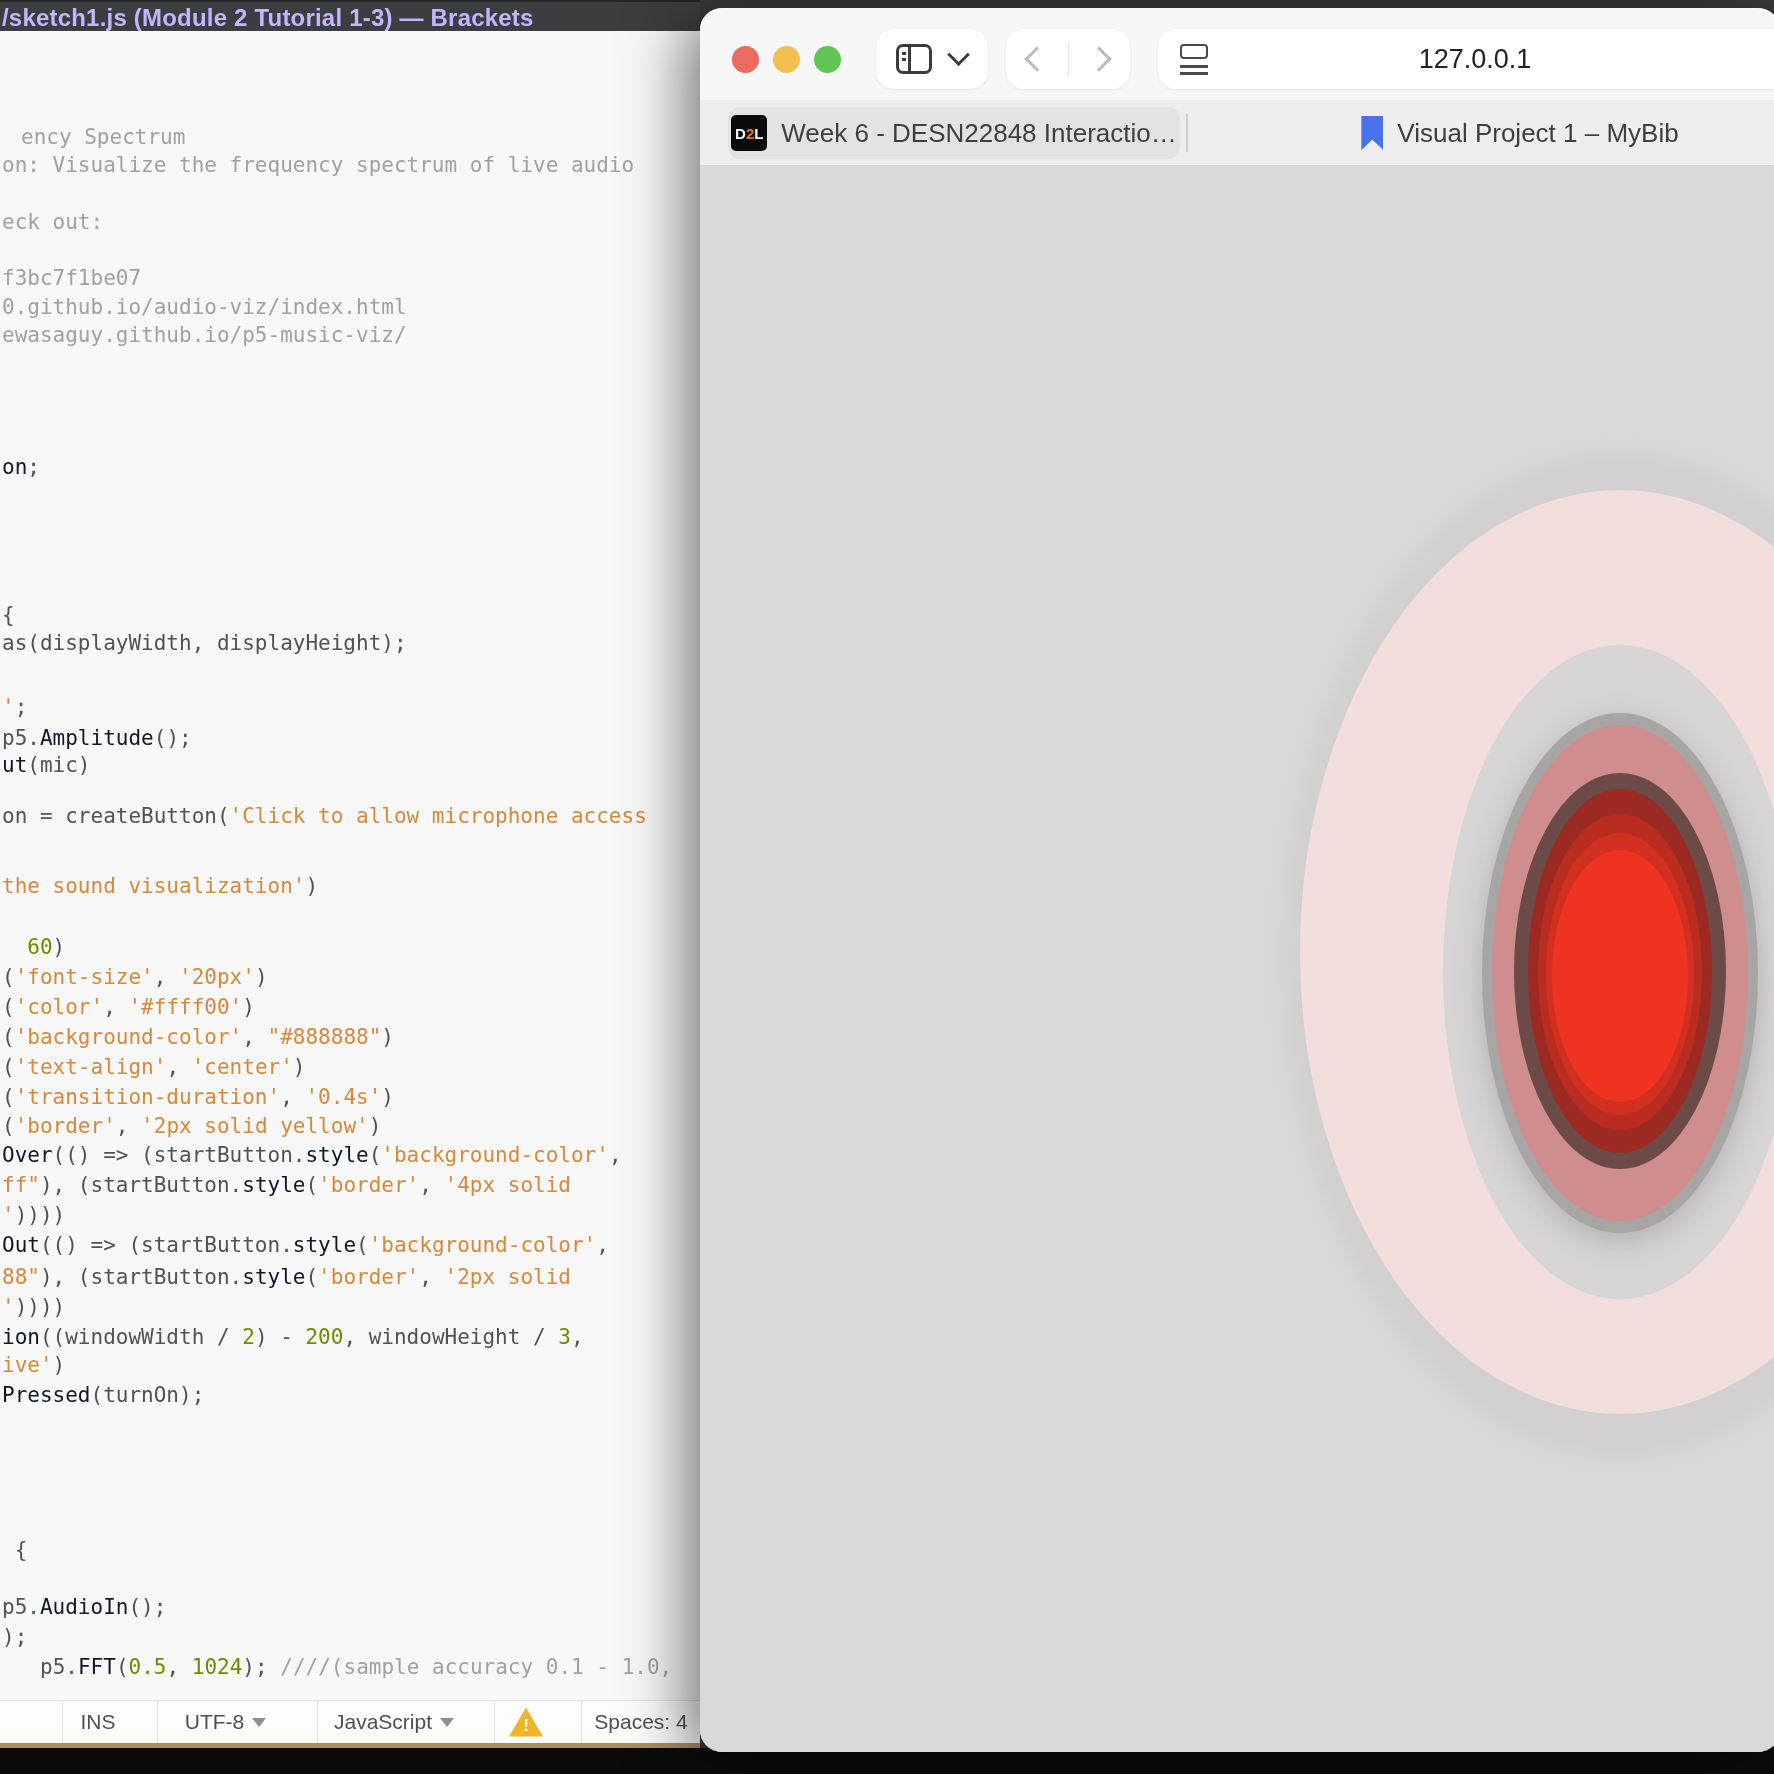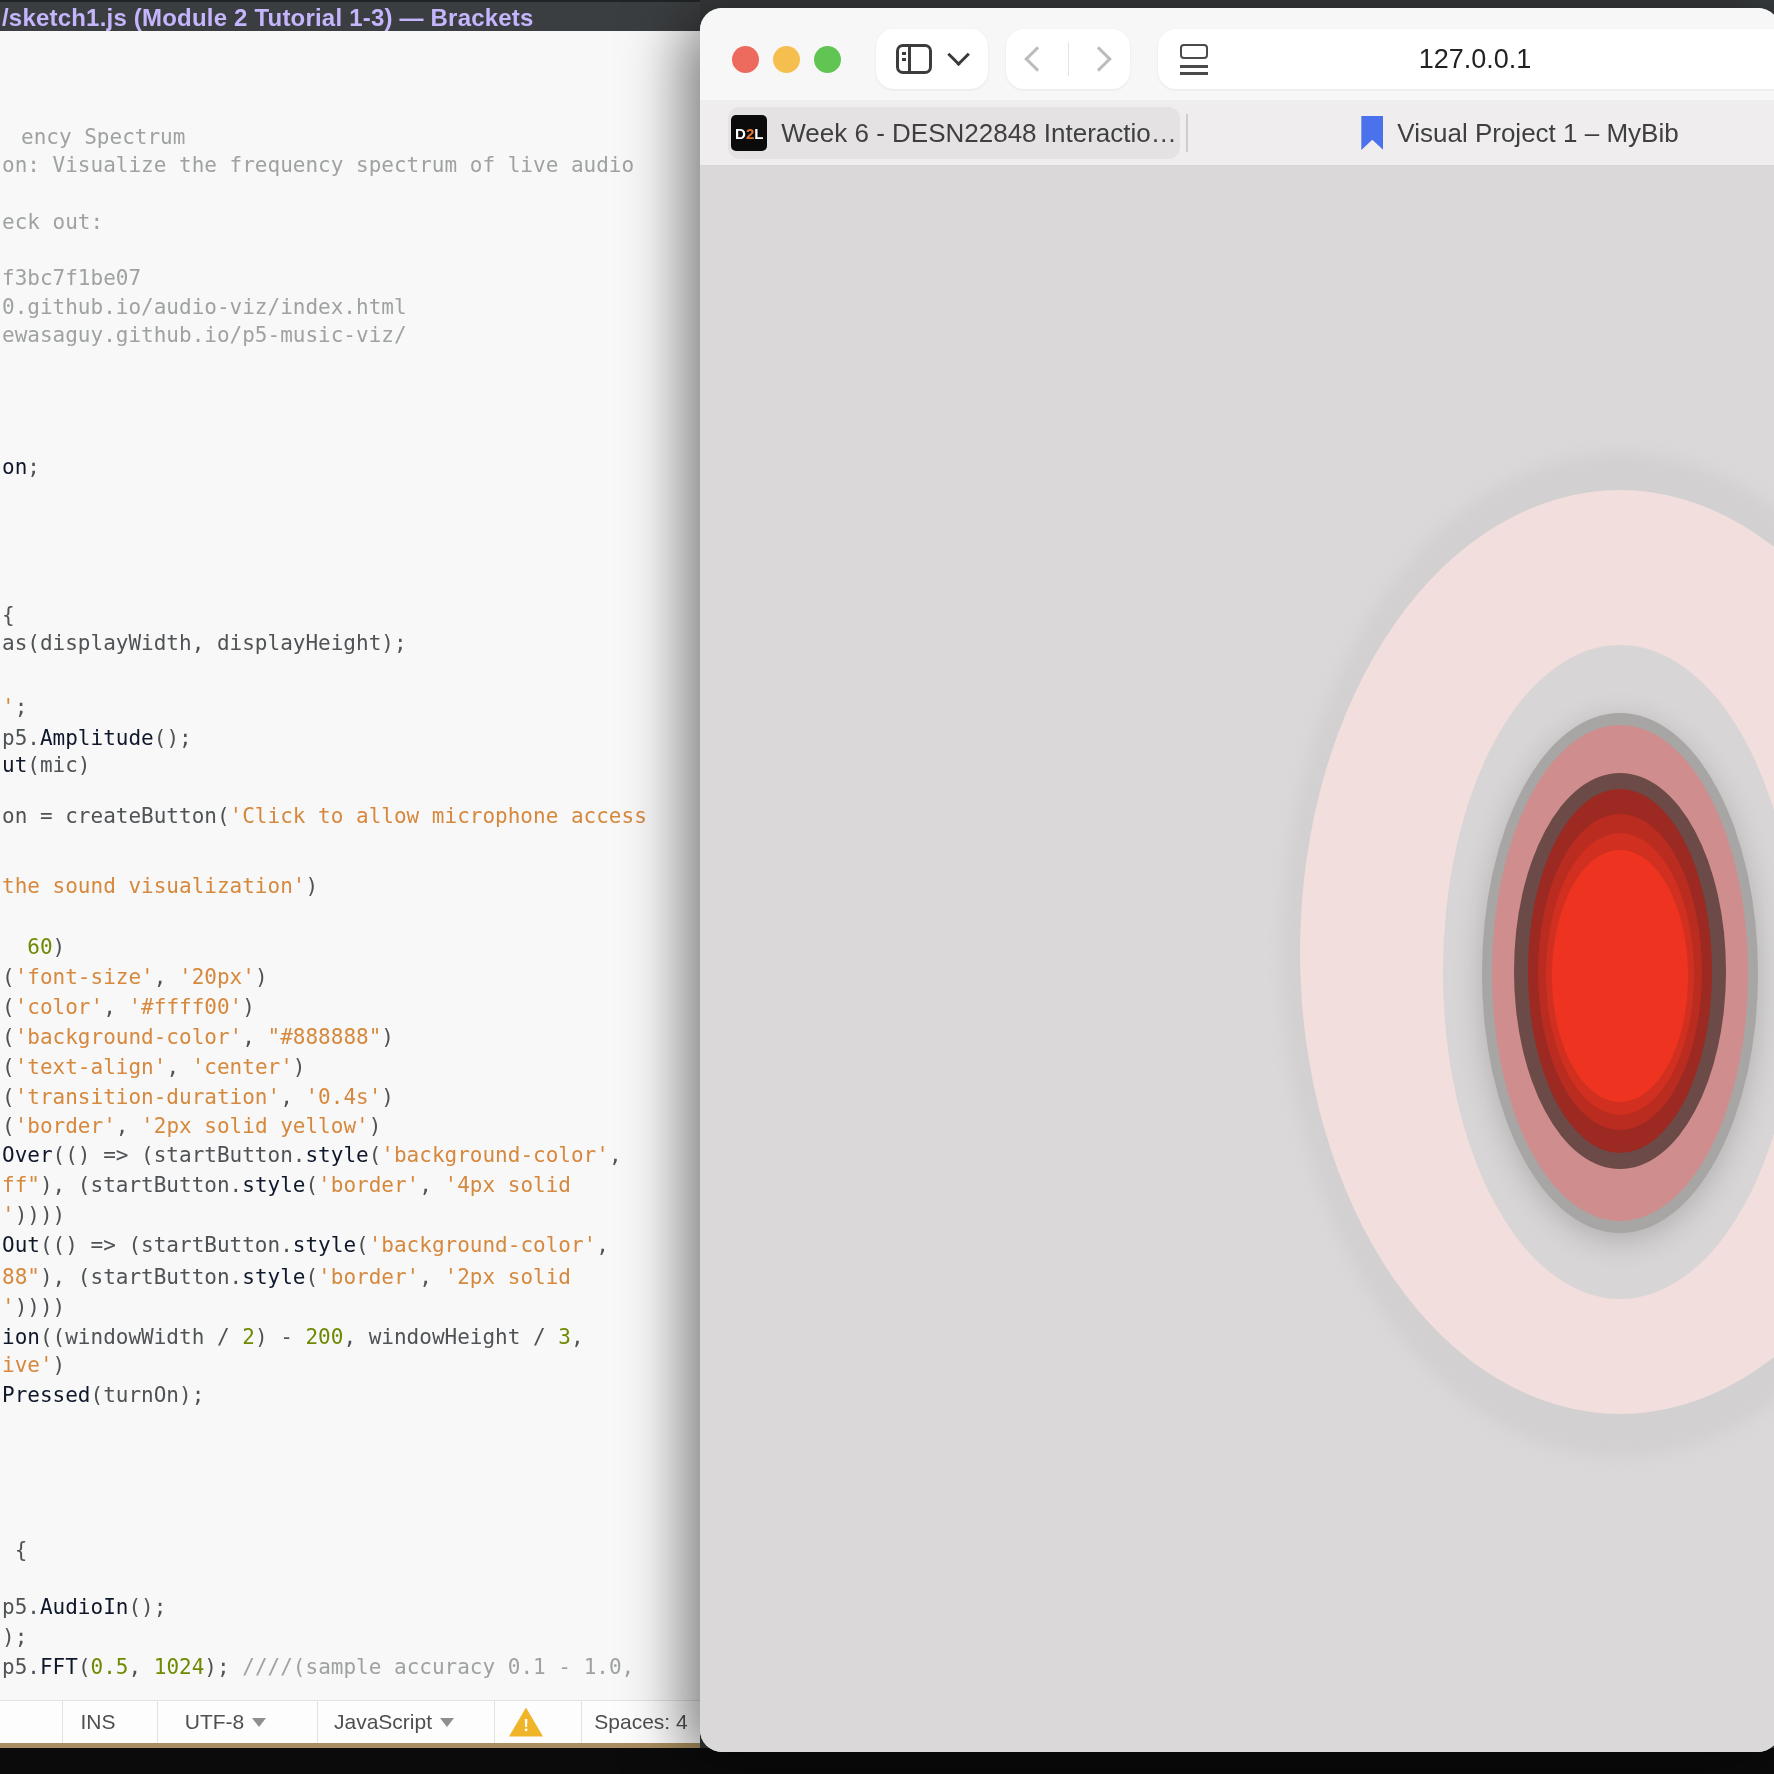--- a/index.html
+++ b/index.html
@@ -115,21 +115,21 @@
       <div class="code-line" style="top: 1170px;"><span class="tok-s">'</span><span class="tok-d">))))</span></div>
       <div class="code-line" style="top: 1200px;"><span class="tok-k">Out</span><span class="tok-d">(() =&gt; (startButton.</span><span class="tok-k">style</span><span class="tok-d">(</span><span class="tok-s">'background-color'</span><span class="tok-d">,</span></div>
       <div class="code-line" style="top: 1232px;"><span class="tok-s">88"</span><span class="tok-d">), (startButton.</span><span class="tok-k">style</span><span class="tok-d">(</span><span class="tok-s">'border'</span><span class="tok-d">, </span><span class="tok-s">'2px solid</span></div>
       <div class="code-line" style="top: 1262px;"><span class="tok-s">'</span><span class="tok-d">))))</span></div>
       <div class="code-line" style="top: 1292px;"><span class="tok-k">ion</span><span class="tok-d">((windowWidth / </span><span class="tok-n">2</span><span class="tok-d">) - </span><span class="tok-n">200</span><span class="tok-d">, windowHeight / </span><span class="tok-n">3</span><span class="tok-d">,</span></div>
       <div class="code-line" style="top: 1320px;"><span class="tok-s">ive'</span><span class="tok-d">)</span></div>
       <div class="code-line" style="top: 1350px;"><span class="tok-k">Pressed</span><span class="tok-d">(turnOn);</span></div>
       <div class="code-line" style="top: 1505px;"><span class="tok-d"> {</span></div>
       <div class="code-line" style="top: 1562px;"><span class="tok-d">p5.</span><span class="tok-k">AudioIn</span><span class="tok-d">();</span></div>
       <div class="code-line" style="top: 1592px;"><span class="tok-d">);</span></div>
-      <div class="code-line" style="top: 1622px;"><span class="tok-d">p5.</span><span class="tok-k">FFT</span><span class="tok-d">(</span><span class="tok-n">0.5</span><span class="tok-d">, </span><span class="tok-n">1024</span><span class="tok-d">); </span><span class="tok-c">////(sample accuracy 0.1 - 1.0,</span></div>
+      <div class="code-line" style="top: 1622px; margin-left: 38px;"><span class="tok-d">p5.</span><span class="tok-k">FFT</span><span class="tok-d">(</span><span class="tok-n">0.5</span><span class="tok-d">, </span><span class="tok-n">1024</span><span class="tok-d">); </span><span class="tok-c">////(sample accuracy 0.1 - 1.0,</span></div>
     </div>
   <div class="statusbar">
     <div class="sb-fill"></div>
     <div class="sb-item sb-ins">
       <span>INS</span>
     </div>
     <div class="sb-item sb-enc">
       <span>UTF-8</span>
       <span class="caret-down"></span>
     </div>

